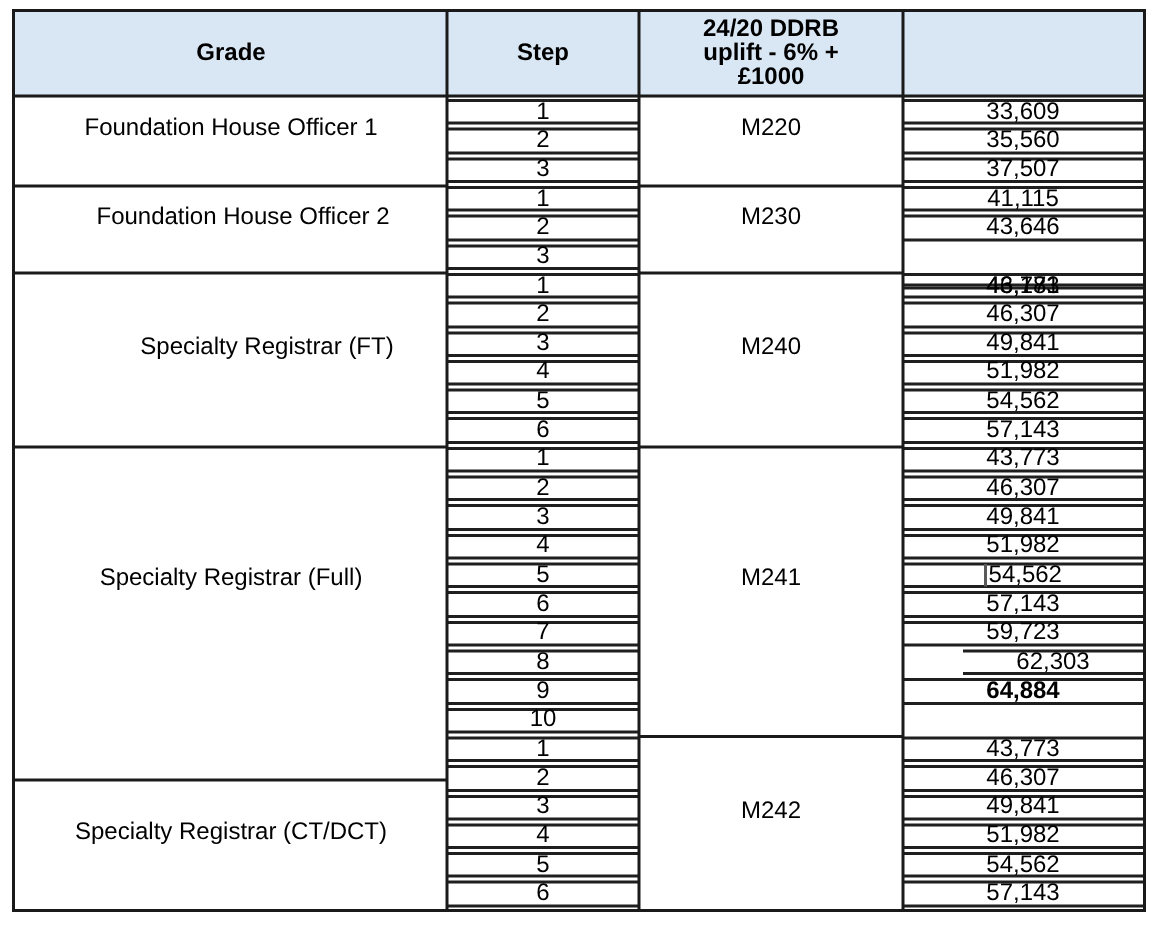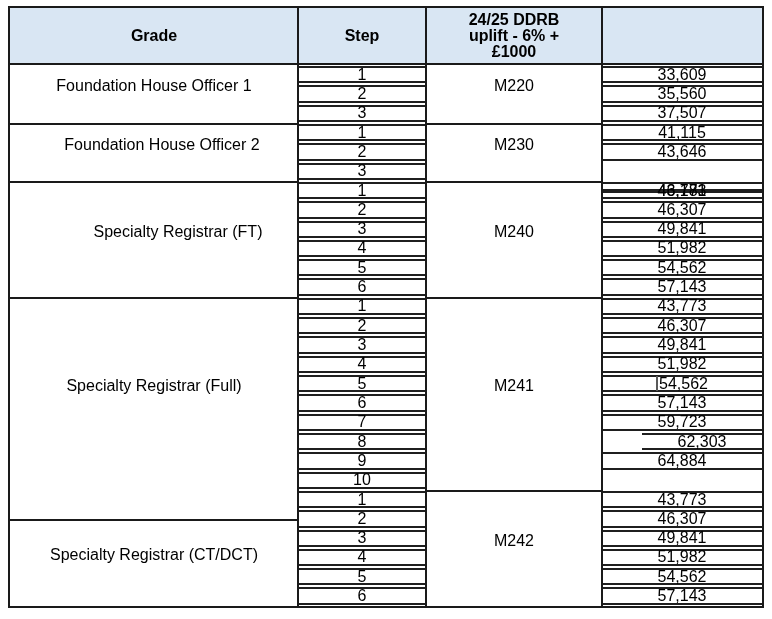--- a/index.html
+++ b/index.html
@@ -49,21 +49,21 @@
 
 <div class="paytable">
   <div class="thead">
     <div class="hcell">
       <span>Grade</span>
     </div>
     <div class="hcell">
       <span>Step</span>
     </div>
     <div class="hcell">
-      <span class="hwrap">24/25 DDRB uplift - 6% + £1000</span>
+      <span class="hwrap">24/20 DDRB uplift - 6% + £1000</span>
     </div>
   </div>
   <div class="tbody">
       <div class="mcell" style="grid-area: 1 / 1 / span 3;">Foundation House Officer 1</div>
       <div class="mcell" style="grid-area: 1 / 3 / span 3;">M220</div>
       <div class="box" style="grid-area: 1 / 2;">1</div>
       <div class="box" style="grid-area: 1 / 4;">
         <span>33,609</span>
       </div>
       <div class="box" style="grid-area: 2 / 2;">2</div>
@@ -143,21 +143,21 @@
       </div>
       <div class="box" style="grid-area: 19 / 2;">7</div>
       <div class="box" style="grid-area: 19 / 4; text-align: right;">
         <span>59,723</span>
       </div>
       <div class="box" style="grid-area: 20 / 2;">8</div>
       <div class="box" style="grid-area: 20 / 4; margin-left: 40px;">
         <span>62,303</span>
       </div>
       <div class="box" style="grid-area: 21 / 2;">9</div>
-      <div class="box" style="grid-area: 21 / 4;">
+      <div class="box" style="grid-area: 21 / 4; font-weight: bold;">
         <span>64,884</span>
       </div>
       <div class="box" style="grid-area: 22 / 2;">10</div>
       <div class="mcell gdiv" style="grid-area: 23 / 1 / span 6; margin-top: 29px;">Specialty Registrar (CT/DCT)</div>
       <div class="mcell gdiv" style="grid-area: 23 / 3 / span 6;">M242</div>
       <div class="box" style="grid-area: 23 / 2;">1</div>
       <div class="box" style="grid-area: 23 / 4;">
         <span>43,773</span>
       </div>
       <div class="box" style="grid-area: 24 / 2;">2</div>

